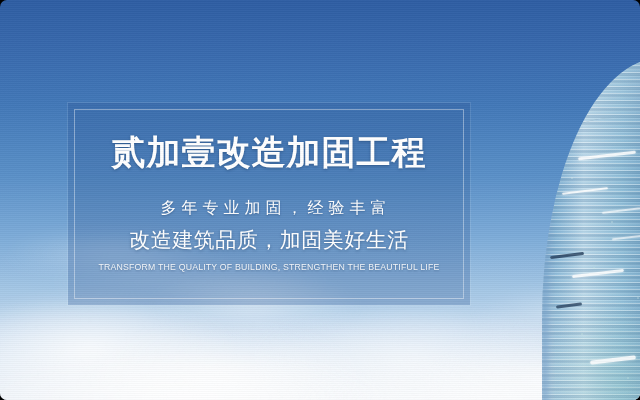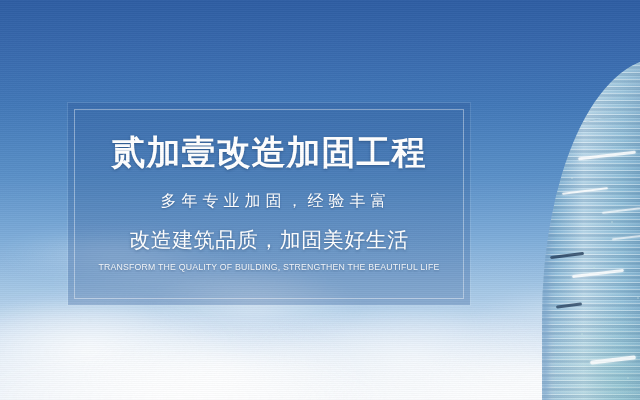--- a/index.html
+++ b/index.html
@@ -7,20 +7,21 @@
     padding: 0;
     background: #000;
   }
   #stage {
     position: relative;
     width: 640px;
     height: 400px;
     overflow: hidden;
     font-family: "Liberation Sans", "DejaVu Sans", sans-serif;
     user-select: none;
+    border-radius: 7px;
   }
 
   
   .sky {
     position: absolute;
     inset: 0;
     background:
       linear-gradient(to bottom,
         #2e5da3 0%,
         #3667ab 10%,
@@ -201,21 +202,21 @@
   }
   .title {
     top: 32px;
     font-size: 34px;
     font-weight: bold;
     letter-spacing: 1px;
     line-height: 1;
     text-shadow: 0 1px 3px rgba(20,50,90,.45);
   }
   .subtitle {
-    top: 90px;
+    top: 97px;
     font-size: 16px;
     font-weight: normal;
     letter-spacing: 5px;
     padding-left: 14px;
     line-height: 1;
     text-shadow: 0 1px 2px rgba(20,50,90,.4);
   }
   .tagline {
     top: 126px;
     font-size: 21px;

